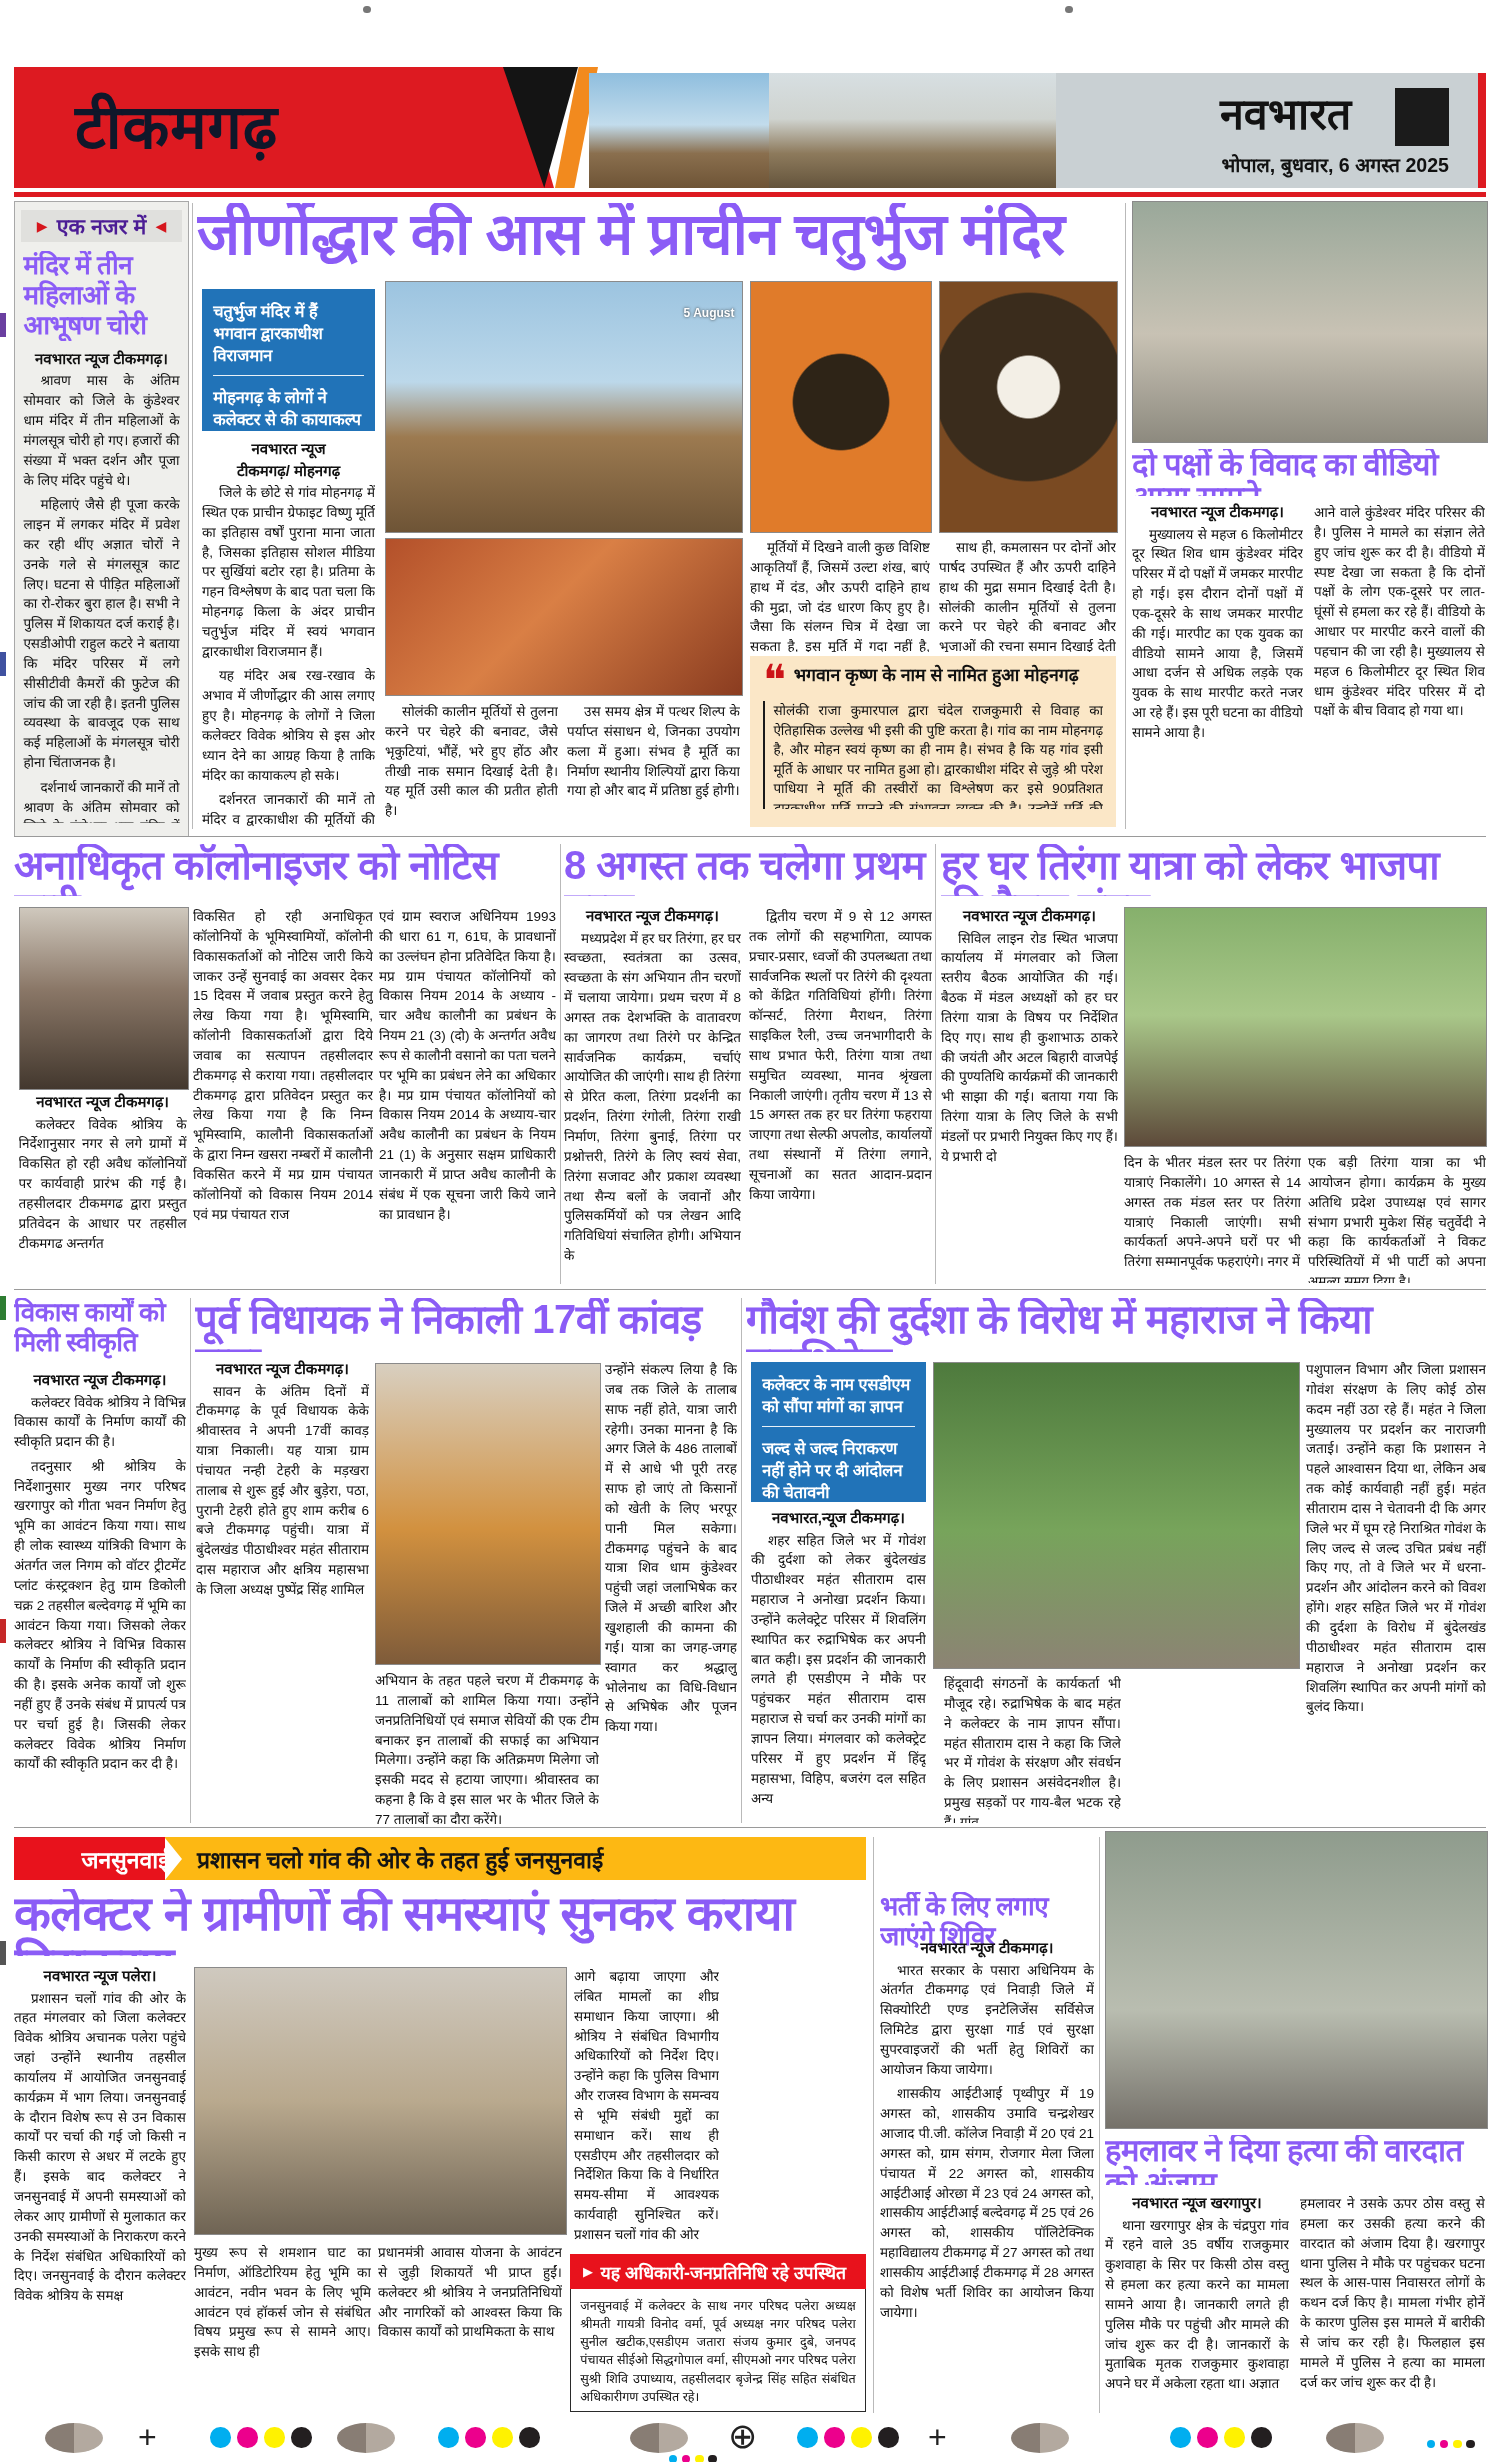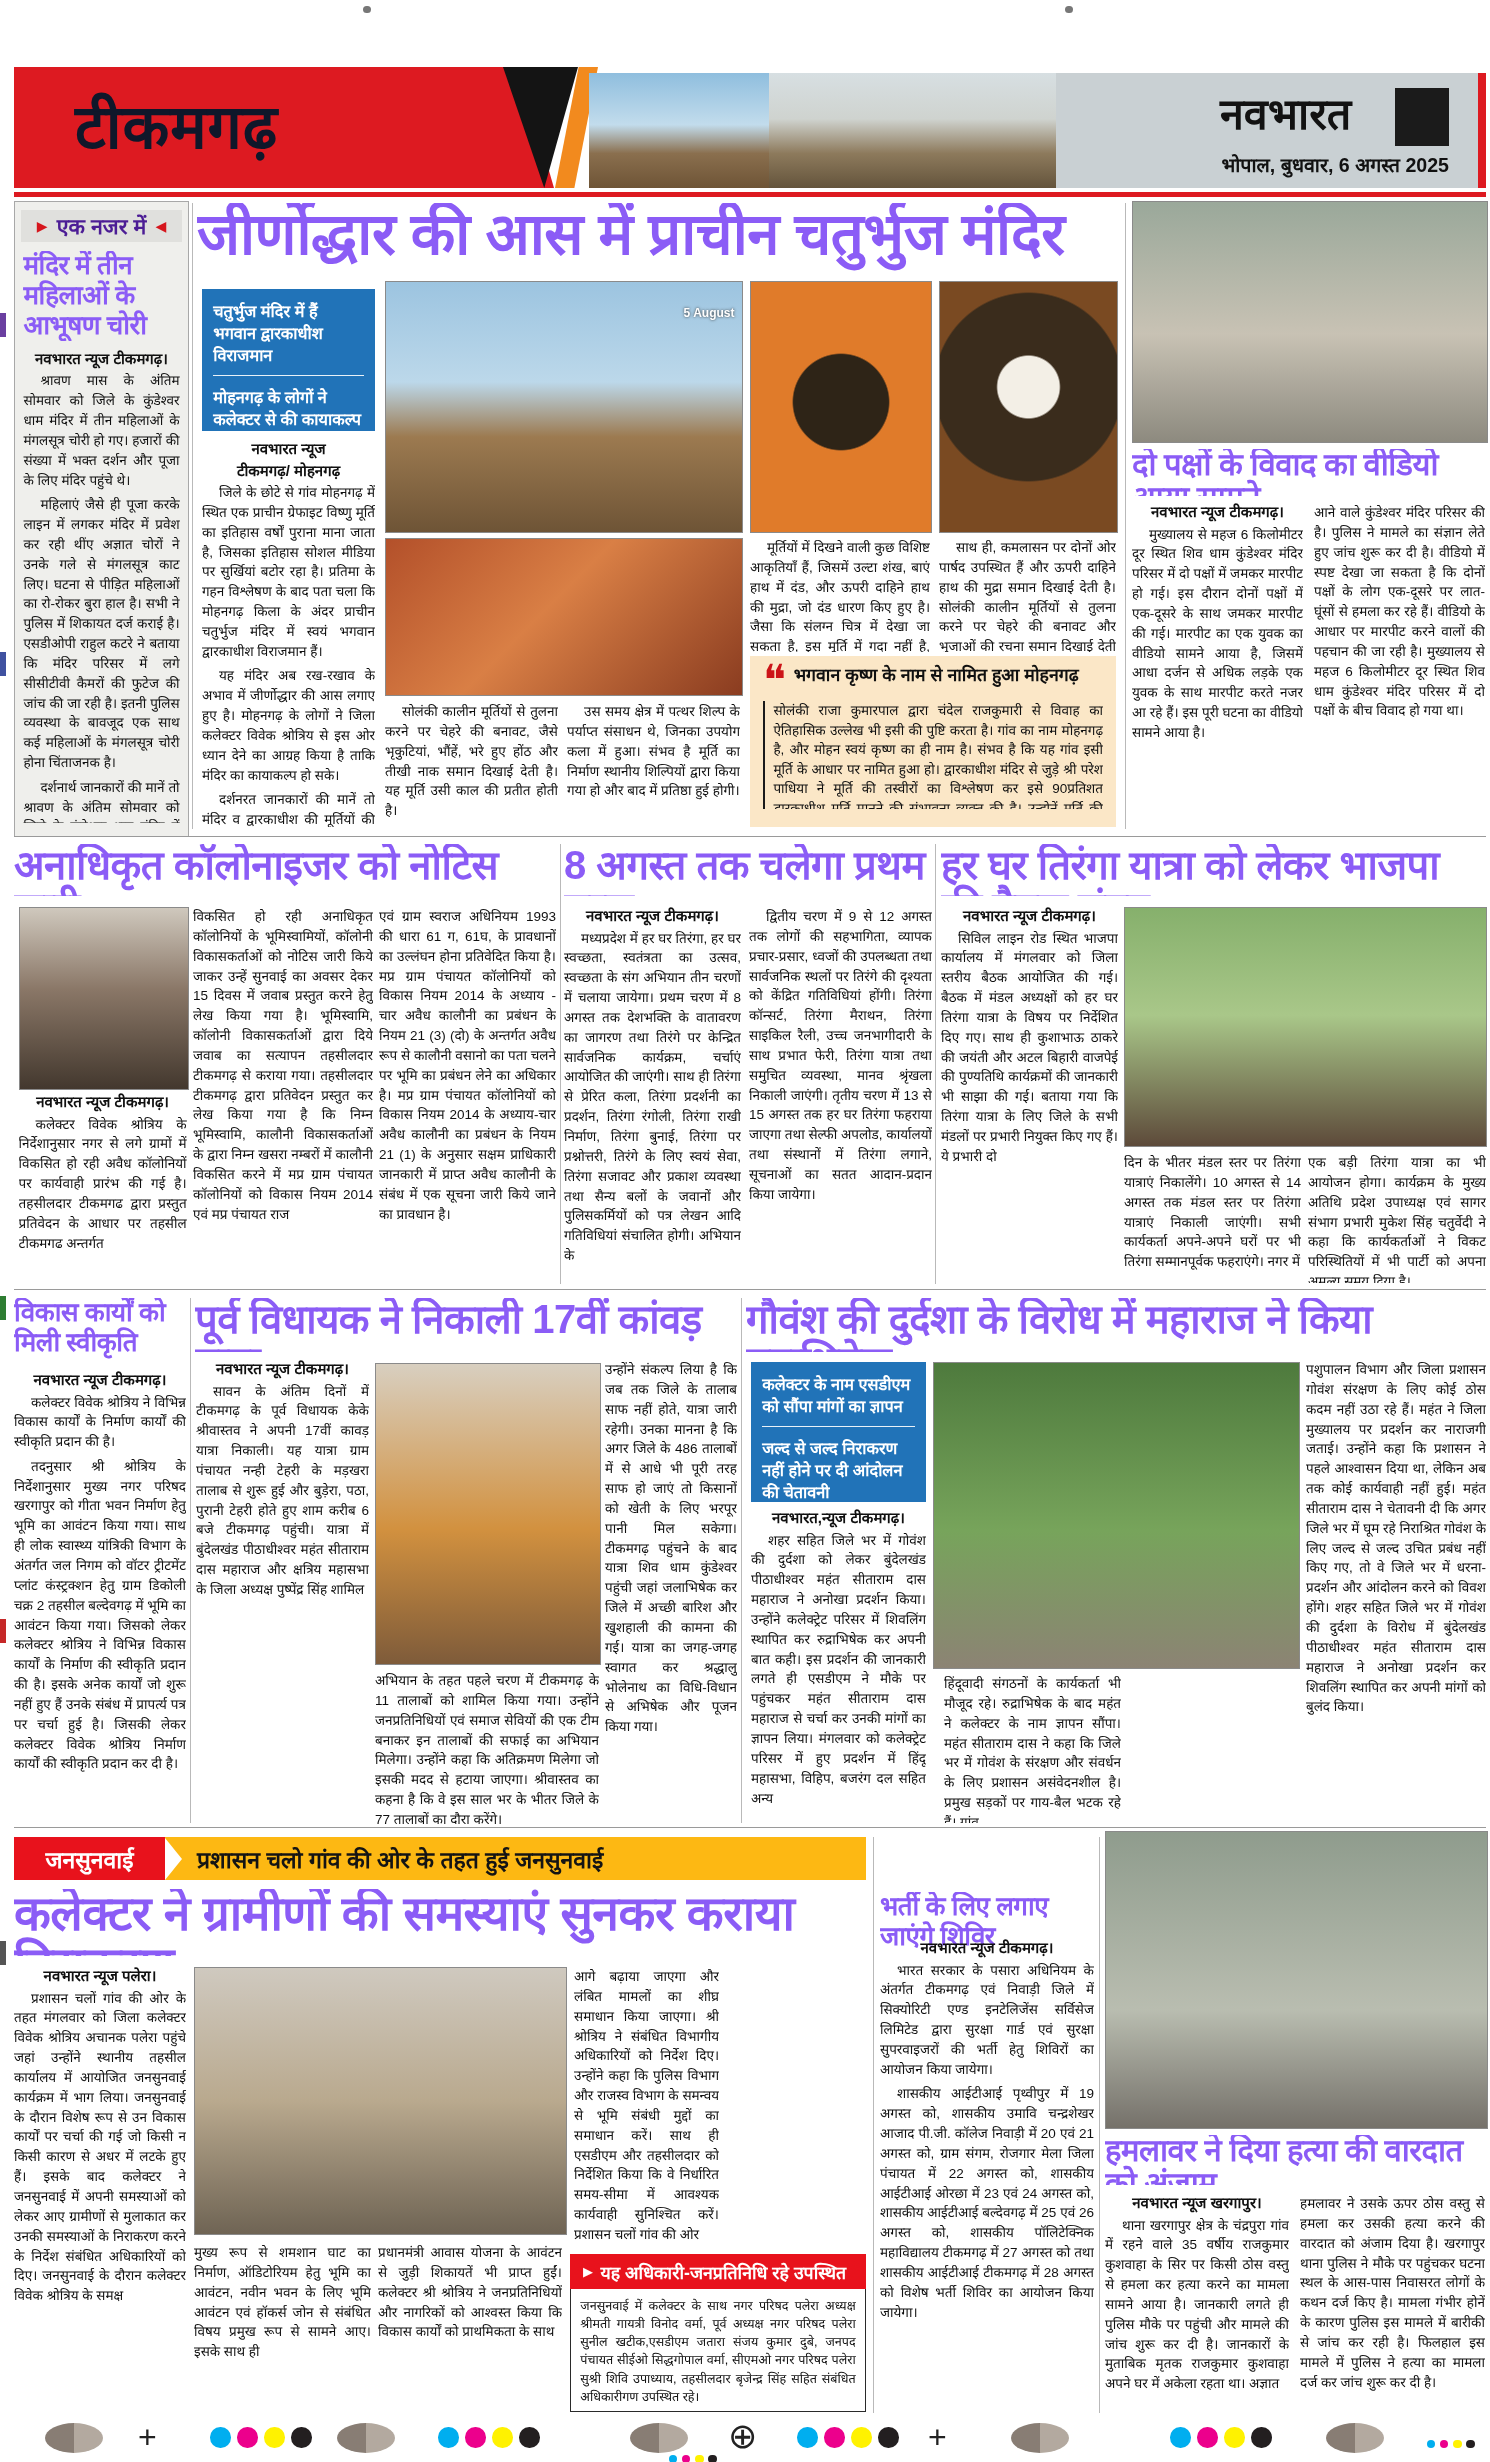--- a/index.html
+++ b/index.html
@@ -250,21 +250,21 @@
   <div class="abs photo ph-cow" style="left:933px;top:1362px;width:365px;height:305px;"></div>
   <div class="abs col" style="left:1306px;top:1360px;width:180px;height:464px;">
     <p class="bp" style="text-indent:0;">पशुपालन विभाग और जिला प्रशासन गोवंश संरक्षण के लिए कोई ठोस कदम नहीं उठा रहे हैं। महंत ने जिला मुख्यालय पर प्रदर्शन कर नाराजगी जताई। उन्होंने कहा कि प्रशासन ने पहले आश्वासन दिया था, लेकिन अब तक कोई कार्यवाही नहीं हुई। महंत सीताराम दास ने चेतावनी दी कि अगर जिले भर में घूम रहे निराश्रित गोवंश के लिए जल्द से जल्द उचित प्रबंध नहीं किए गए, तो वे जिले भर में धरना-प्रदर्शन और आंदोलन करने को विवश होंगे। शहर सहित जिले भर में गोवंश की दुर्दशा के विरोध में बुंदेलखंड पीठाधीश्वर महंत सीताराम दास महाराज ने अनोखा प्रदर्शन कर शिवलिंग स्थापित कर अपनी मांगों को बुलंद किया।</p>
   </div>
   <div class="abs col" style="left:944px;top:1674px;width:177px;height:149px;">
     <p class="bp" style="text-indent:0;">हिंदूवादी संगठनों के कार्यकर्ता भी मौजूद रहे। रुद्राभिषेक के बाद महंत ने कलेक्टर के नाम ज्ञापन सौंपा। महंत सीताराम दास ने कहा कि जिले भर में गोवंश के संरक्षण और संवर्धन के लिए प्रशासन असंवेदनशील है। प्रमुख सड़कों पर गाय-बैल भटक रहे हैं। गांव-</p>
   </div>
 
   <div class="abs divider-h" style="left:14px;top:1827px;width:1472px;"></div>
 
-  <div class="abs jan-red" style="left:14px;top:1837px;width:151px;height:43px;">
+  <div class="abs jan-red" style="left:14px;top:1837px;width:151px;height:43px;padding-left:36px;">
     <span>जनसुनवाई</span>
   </div>
   <div class="abs jan-yellow" style="left:165px;top:1837px;width:701px;height:43px;">
     <span class="notch"></span>
     <span>प्रशासन चलो गांव की ओर के तहत हुई  जनसुनवाई</span>
   </div>
   <div class="abs headline h-xl" style="left:14px;top:1889px;width:852px;height:67px;">कलेक्टर ने ग्रामीणों की समस्याएं सुनकर कराया निराकरण</div>
 
   <div class="abs col" style="left:14px;top:1967px;width:172px;height:445px;">
     <p class="byline">नवभारत न्यूज पलेरा।</p>

